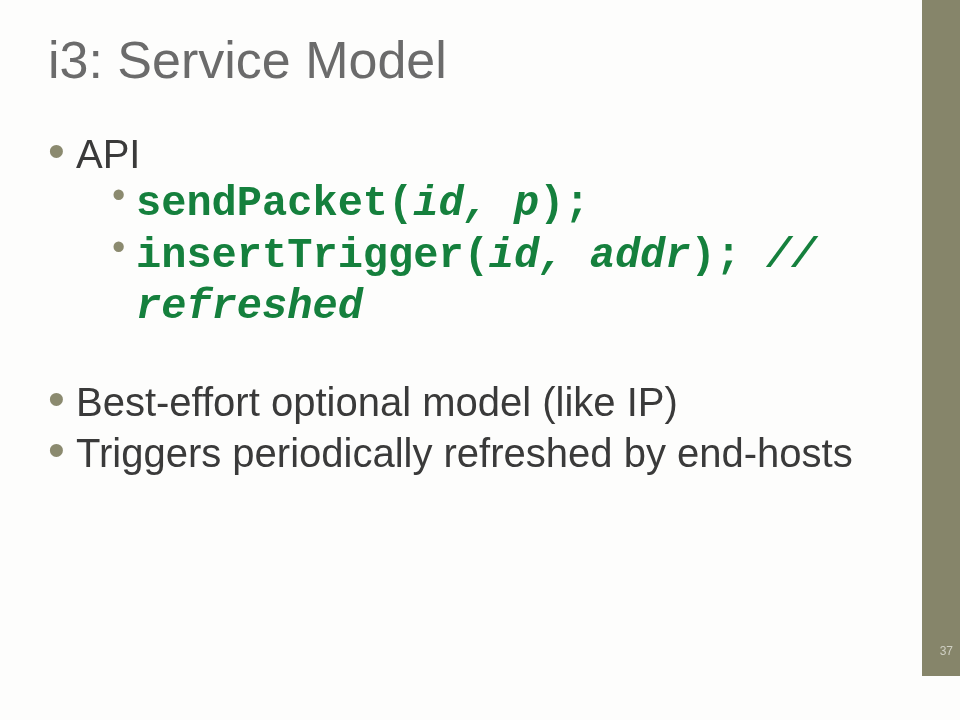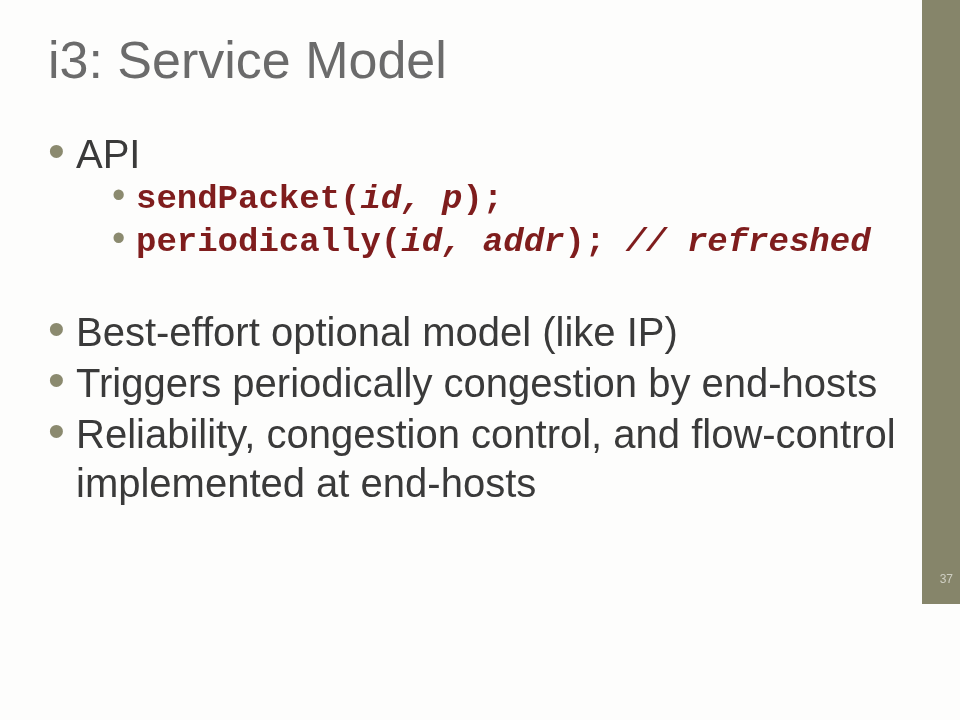--- a/index.html
+++ b/index.html
@@ -48,22 +48,22 @@
   }
   ul.sub {
     list-style: none;
     padding-left: 36px;
     margin-top: 0px;
     margin-bottom: 16px;
   }
   ul.sub > li {
     position: relative;
     padding-left: 24px;
-    font-size: 34px;
-    color: #7f1d1d;
+    font-size: 42px;
+    color: #15803d;
     font-family: "Courier New", monospace;
     font-weight: bold;
     line-height: 1.2;
     margin-bottom: 2px;
   }
   ul.sub > li::before {
     content: "•";
     position: absolute;
     left: 0;
     top: -6px;
@@ -73,21 +73,21 @@
     font-weight: normal;
   }
   .mono { font-family: "Courier New", monospace; font-weight: bold; }
   .ital { font-style: italic; }
   .spacer { height: 28px; }
   .sidebar {
     position: absolute;
     right: 0;
     top: 0;
     width: 38px;
-    height: 604px;
+    height: 676px;
     background: #86856a;
   }
   .pagenum {
     position: absolute;
     right: 7px;
     bottom: 18px;
     font-size: 12px;
     color: #cfcfc3;
   }
 </style>
@@ -95,25 +95,24 @@
 <body>
 
 <div class="slide">
   <h1 class="title">i3: Service Model</h1>
 
   <ul class="top">
     <li>
       <span>API</span>
       <ul class="sub">
         <li><span class="mono">sendPacket(</span><span class="mono ital">id, p</span><span class="mono">);</span></li>
-        <li><span class="mono">periodically(</span><span class="mono ital">id, addr</span><span class="mono">); </span><span class="mono ital">// refreshed</span></li>
+        <li><span class="mono">insertTrigger(</span><span class="mono ital">id, addr</span><span class="mono">); </span><span class="mono ital">// refreshed</span></li>
       </ul>
       <div class="spacer"></div>
     </li>
     <li><span>Best-effort optional model (like IP)</span></li>
-    <li><span>Triggers periodically congestion by end-hosts</span></li>
-    <li><span>Reliability, congestion control, and flow-control implemented at end-hosts</span></li>
+    <li><span>Triggers periodically refreshed by end-hosts</span></li>
   </ul>
 </div>
 
 <div class="sidebar">
   <div class="pagenum">37</div>
 </div>
 
 </body></html>

